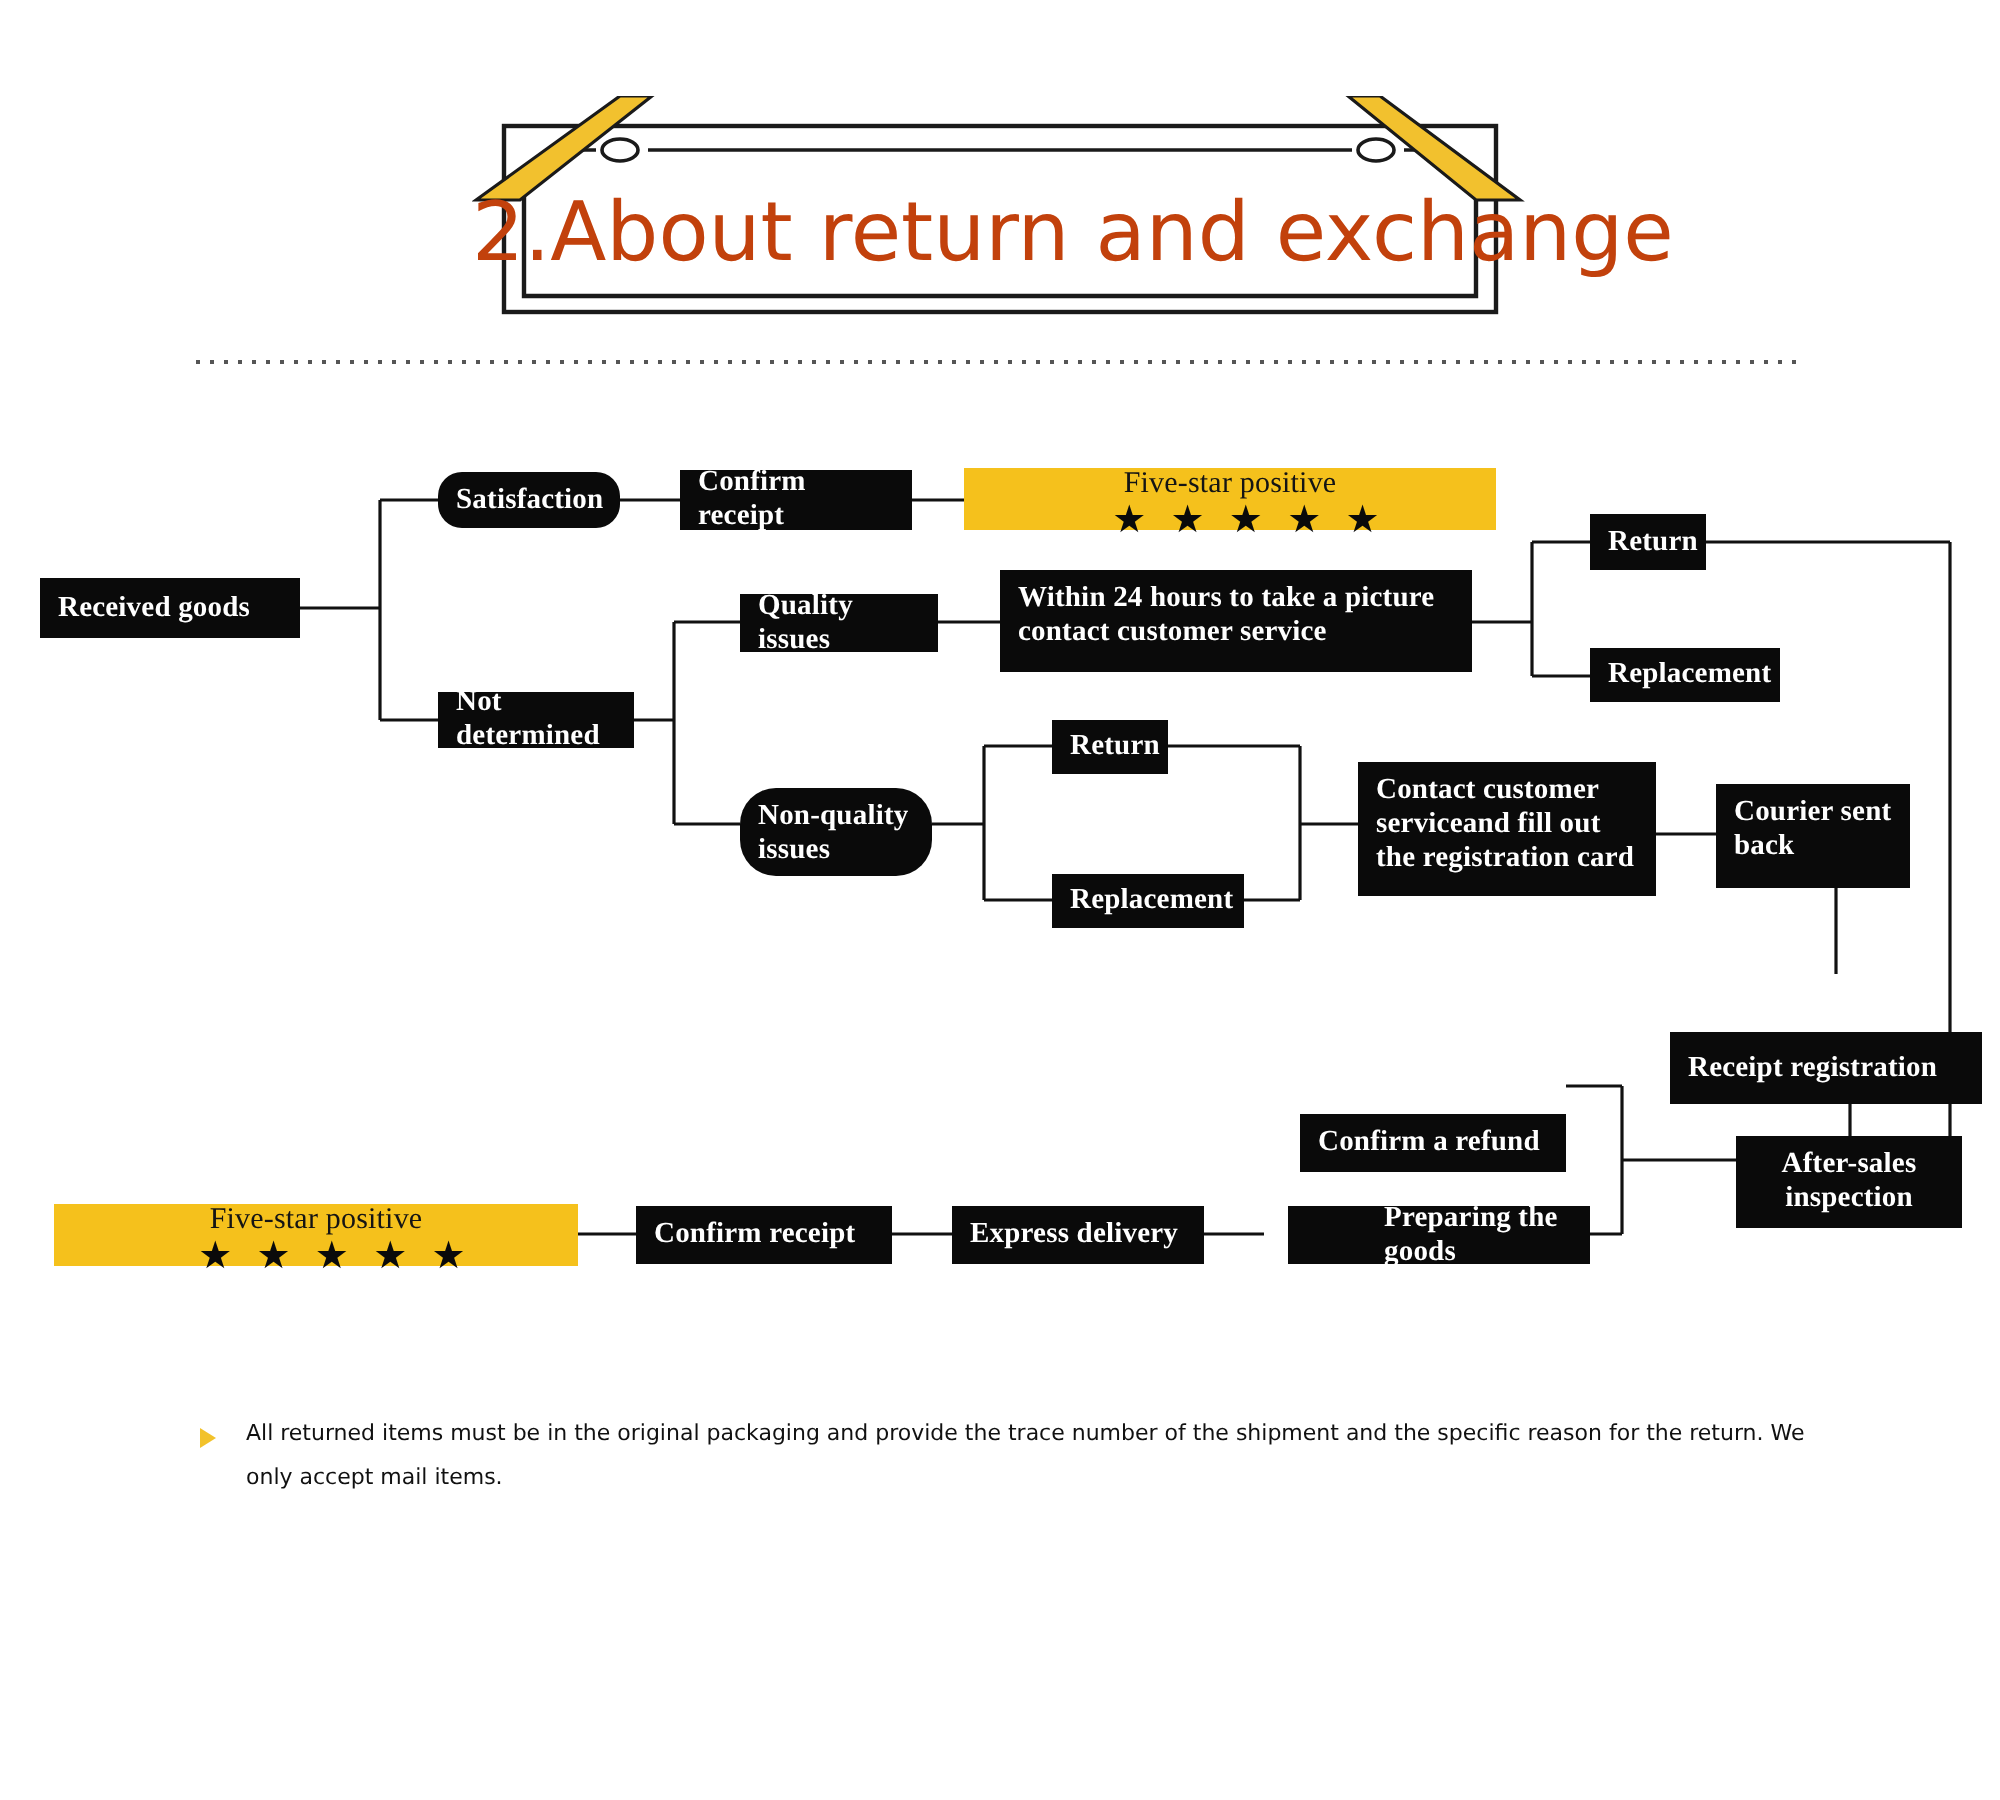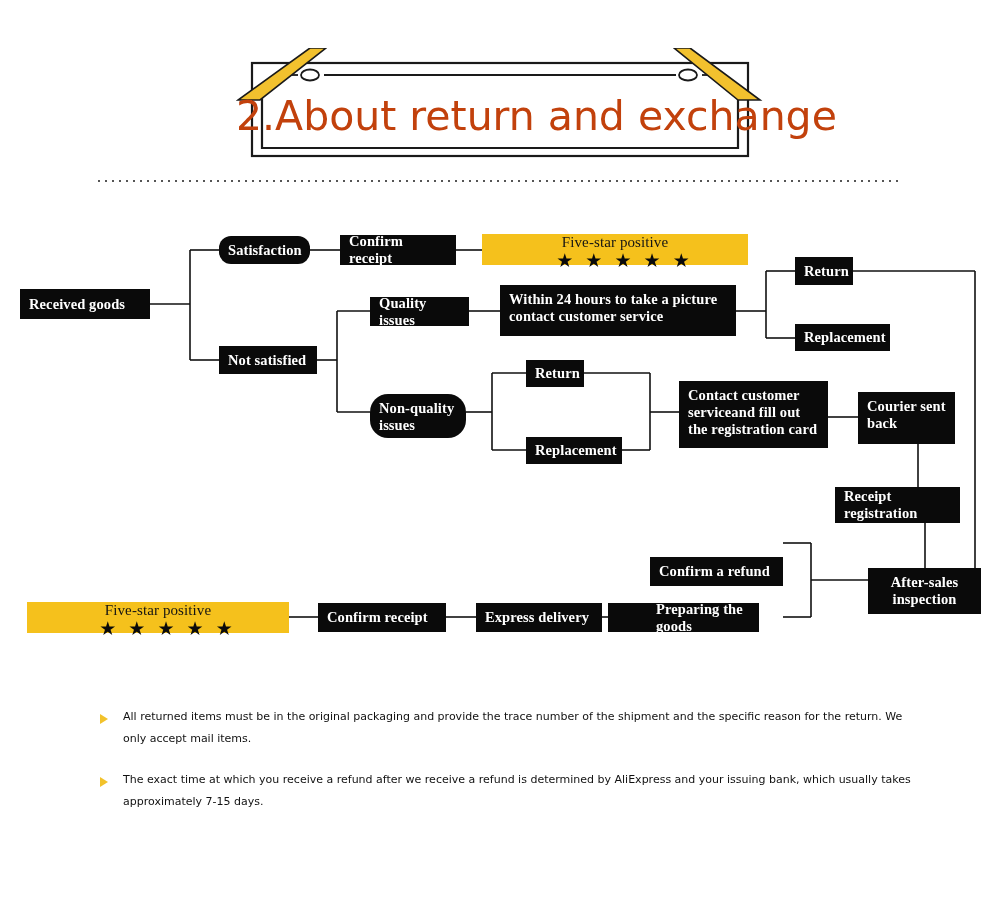--- a/index.html
+++ b/index.html
@@ -204,21 +204,21 @@
 
   <div class="node" style="left:20px; top:289px; width:130px; height:30px;">
     <span>Received goods</span>
   </div>
 
   <div class="node" style="left:219px; top:236px; width:91px; height:28px;border-radius:12px;">
     <span>Satisfaction</span>
   </div>
 
   <div class="node" style="left:219px; top:346px; width:98px; height:28px;">
-    <span>Not satisfied</span>
+    <span>Not determined</span>
   </div>
 
   <div class="node" style="left:340px; top:235px; width:116px; height:30px;">
     <span>Confirm receipt</span>
   </div>
 
   <div class="node star-node" style="left:482px; top:234px; width:266px; height:31px;">
     <span>Five-star positive</span>
     <span class="stars">
       <span class="star">★</span>
@@ -258,33 +258,33 @@
   </div>
 
   <div class="node multiline" style="left:679px; top:381px; width:149px; height:67px;">
     <span>Contact customer serviceand fill out the registration card</span>
   </div>
 
   <div class="node multiline" style="left:858px; top:392px; width:97px; height:52px;">
     <span>Courier sent back</span>
   </div>
 
-  <div class="node" style="left:835px; top:487px; width:125px; height:36px;font-family:Liberation Serif, serif;">
+  <div class="node" style="left:835px; top:516px; width:156px; height:36px;font-family:Liberation Serif, serif;">
     <span>Receipt registration</span>
   </div>
 
   <div class="node multiline center" style="left:868px; top:568px; width:113px; height:46px; text-align:center;">
     <span>After-sales inspection</span>
   </div>
 
   <div class="node" style="left:650px; top:529px; width:133px; height:29px;margin-top:28px;">
     <span>Confirm a refund</span>
   </div>
 
-  <div class="node" style="left:608px; top:603px; width:151px; height:29px;padding-left:48px;">
+  <div class="node" style="left:644px; top:603px; width:151px; height:29px;padding-left:48px;">
     <span>Preparing the goods</span>
   </div>
 
   <div class="node" style="left:476px; top:603px; width:126px; height:29px;">
     <span>Express delivery</span>
   </div>
 
   <div class="node" style="left:318px; top:603px; width:128px; height:29px;">
     <span>Confirm receipt</span>
   </div>
@@ -300,17 +300,13 @@
     </span>
   </div>
 
 </div>
 
 <div id="notes">
   <div class="note">
     <span class="note-bullet"></span>
     <span class="note-text">All returned items must be in the original packaging and provide the trace number of the shipment and the specific reason for the return. We only accept mail items.</span>
   </div>
-  <div class="note">
-    <span class="note-bullet"></span>
-    <span class="note-text">The exact time at which you receive a refund after we receive a refund is determined by AliExpress and your issuing bank, which usually takes approximately 7-15 days.</span>
-  </div>
 </div>
 
 </body></html>

